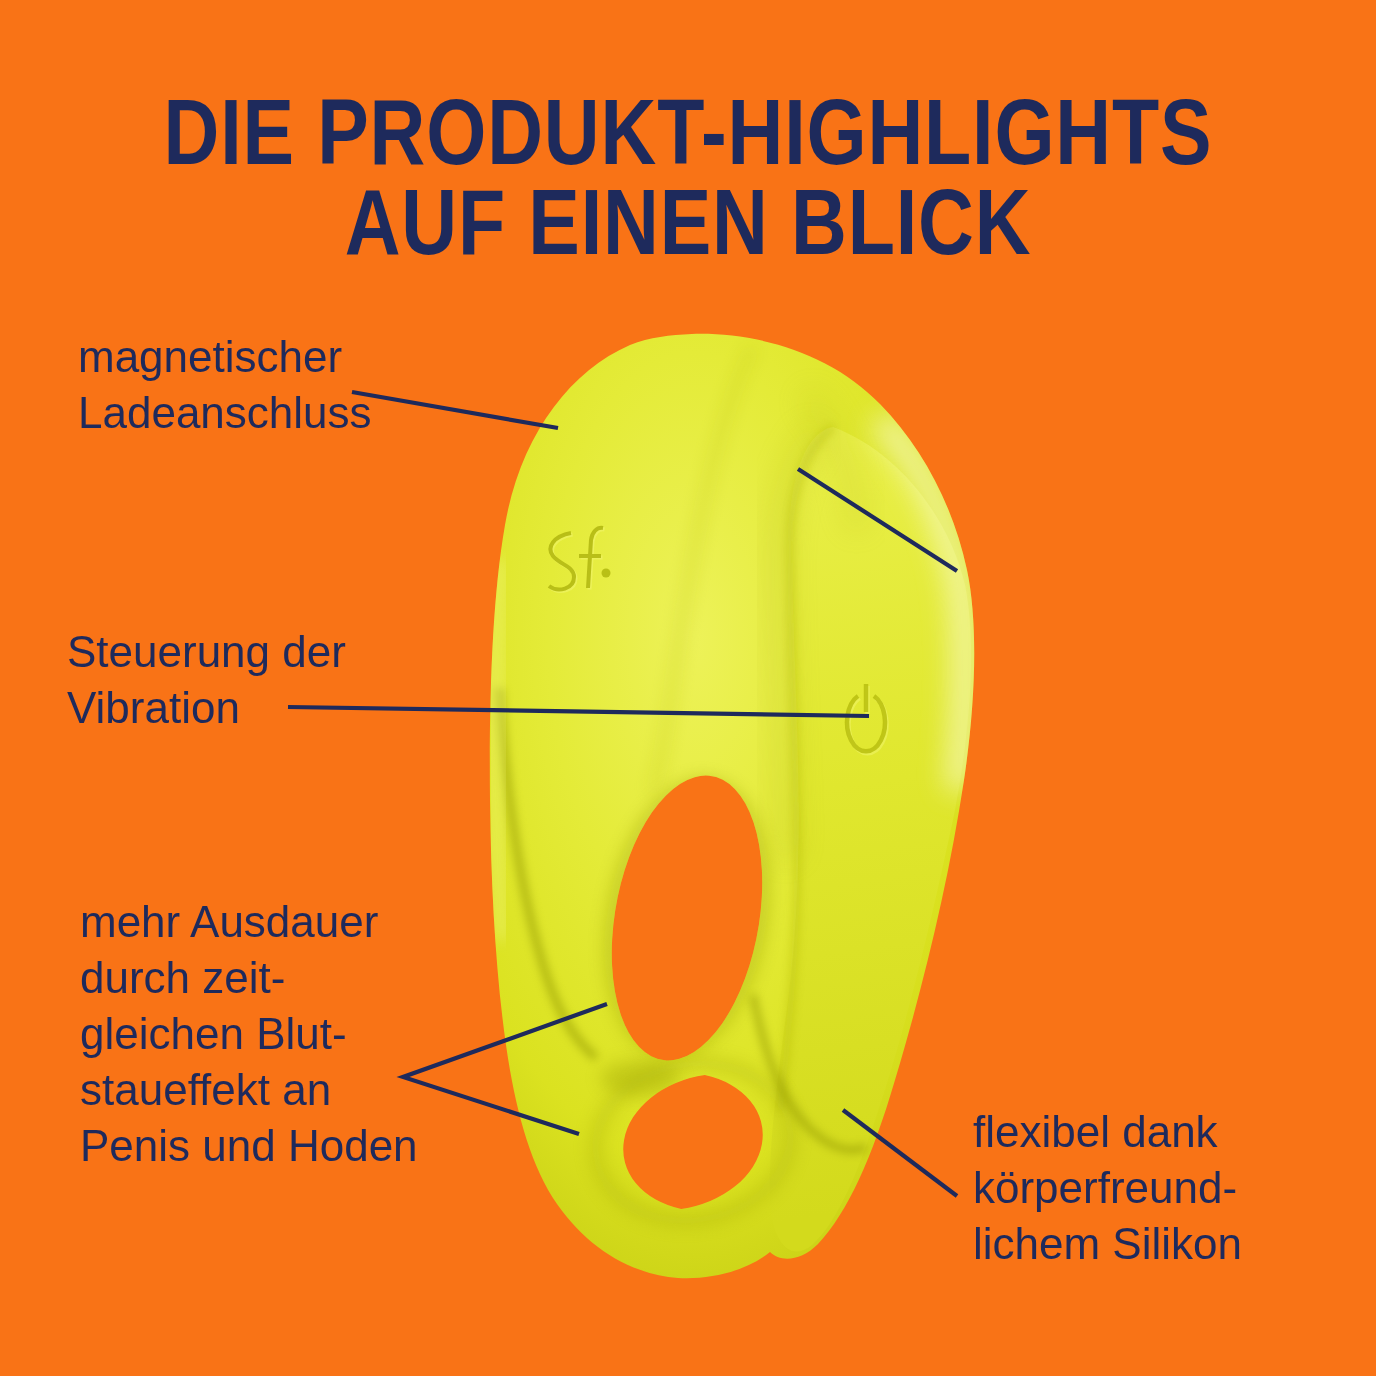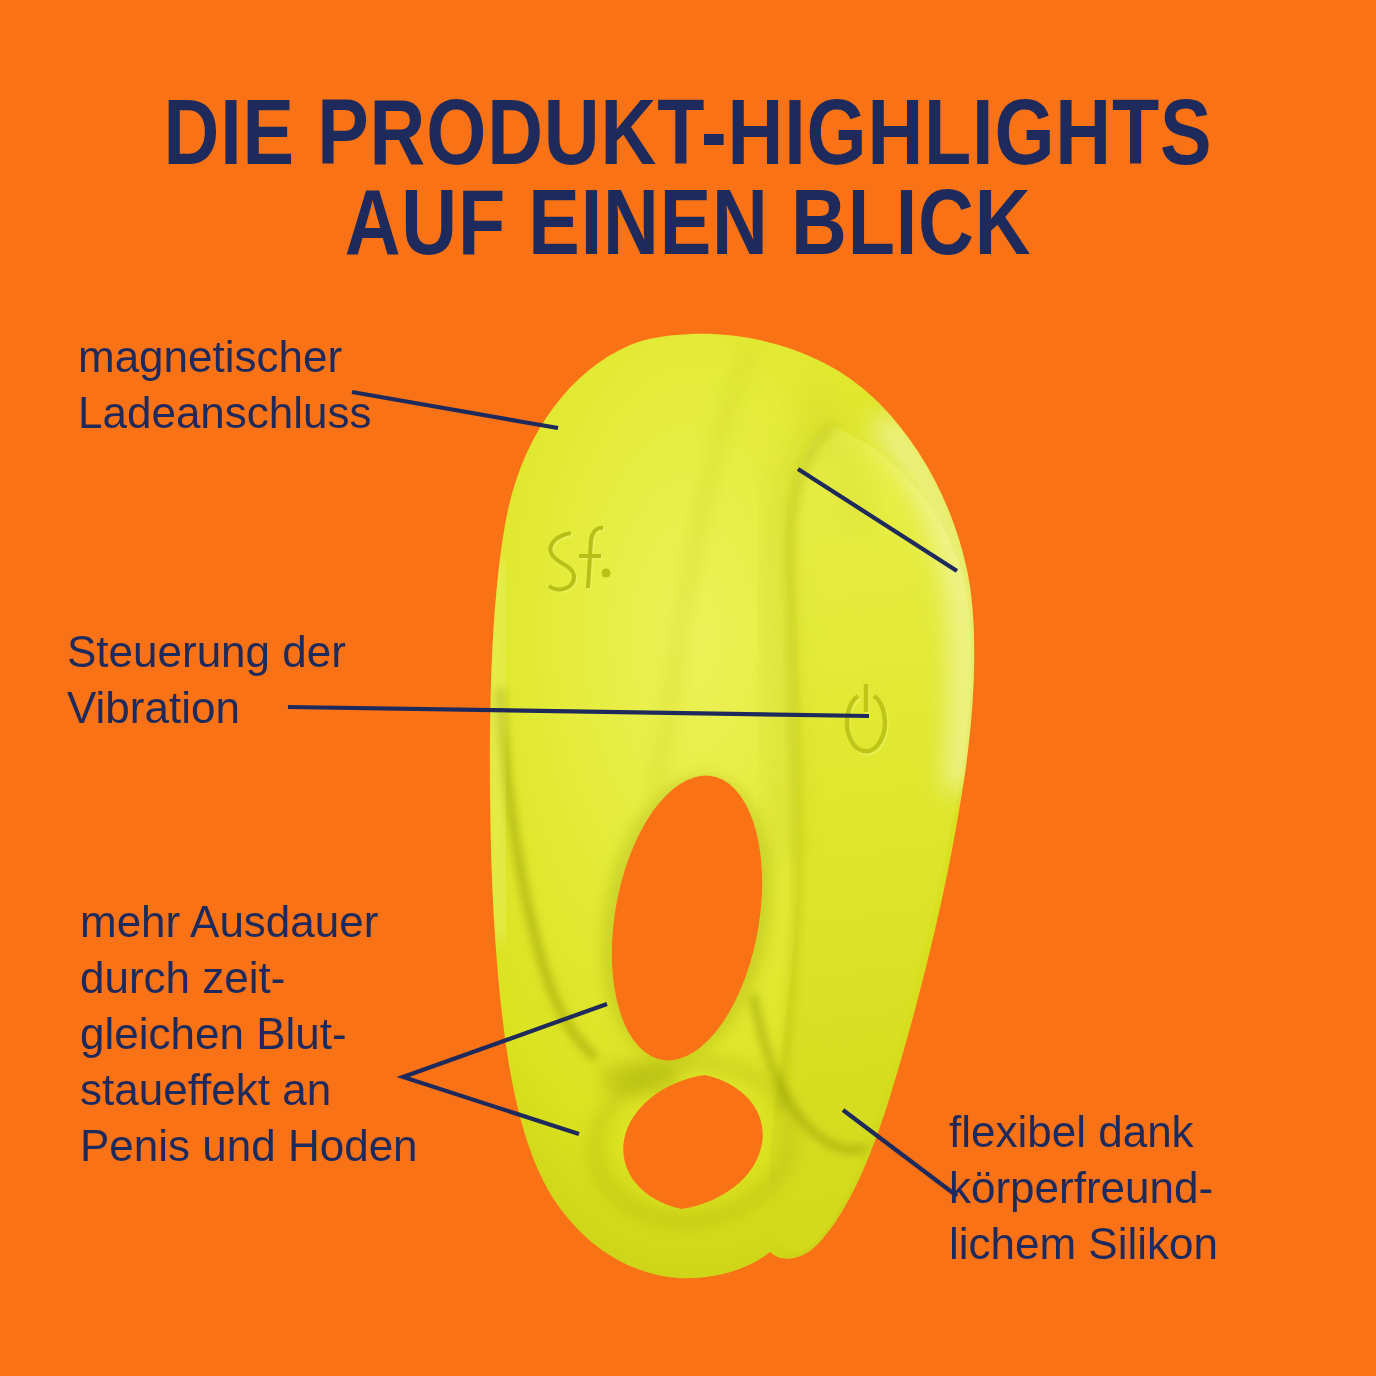--- a/index.html
+++ b/index.html
@@ -180,17 +180,17 @@
   <div class="callout-label" style="left:78px;top:329px;">magnetischer
 Ladeanschluss</div>
 
   <div class="callout-label" style="left:80px;top:886px;margin-top:8px;">mehr Ausdauer
 durch zeit-
 gleichen Blut-
 staueffekt an
 Penis und Hoden</div>
 
 
-  <div class="callout-label" style="left:949px;top:1104px;">flexibel dank
+  <div class="callout-label" style="left:973px;top:1104px;">flexibel dank
 körperfreund-
 lichem Silikon</div>
 
 </div>
 
 </body></html>

